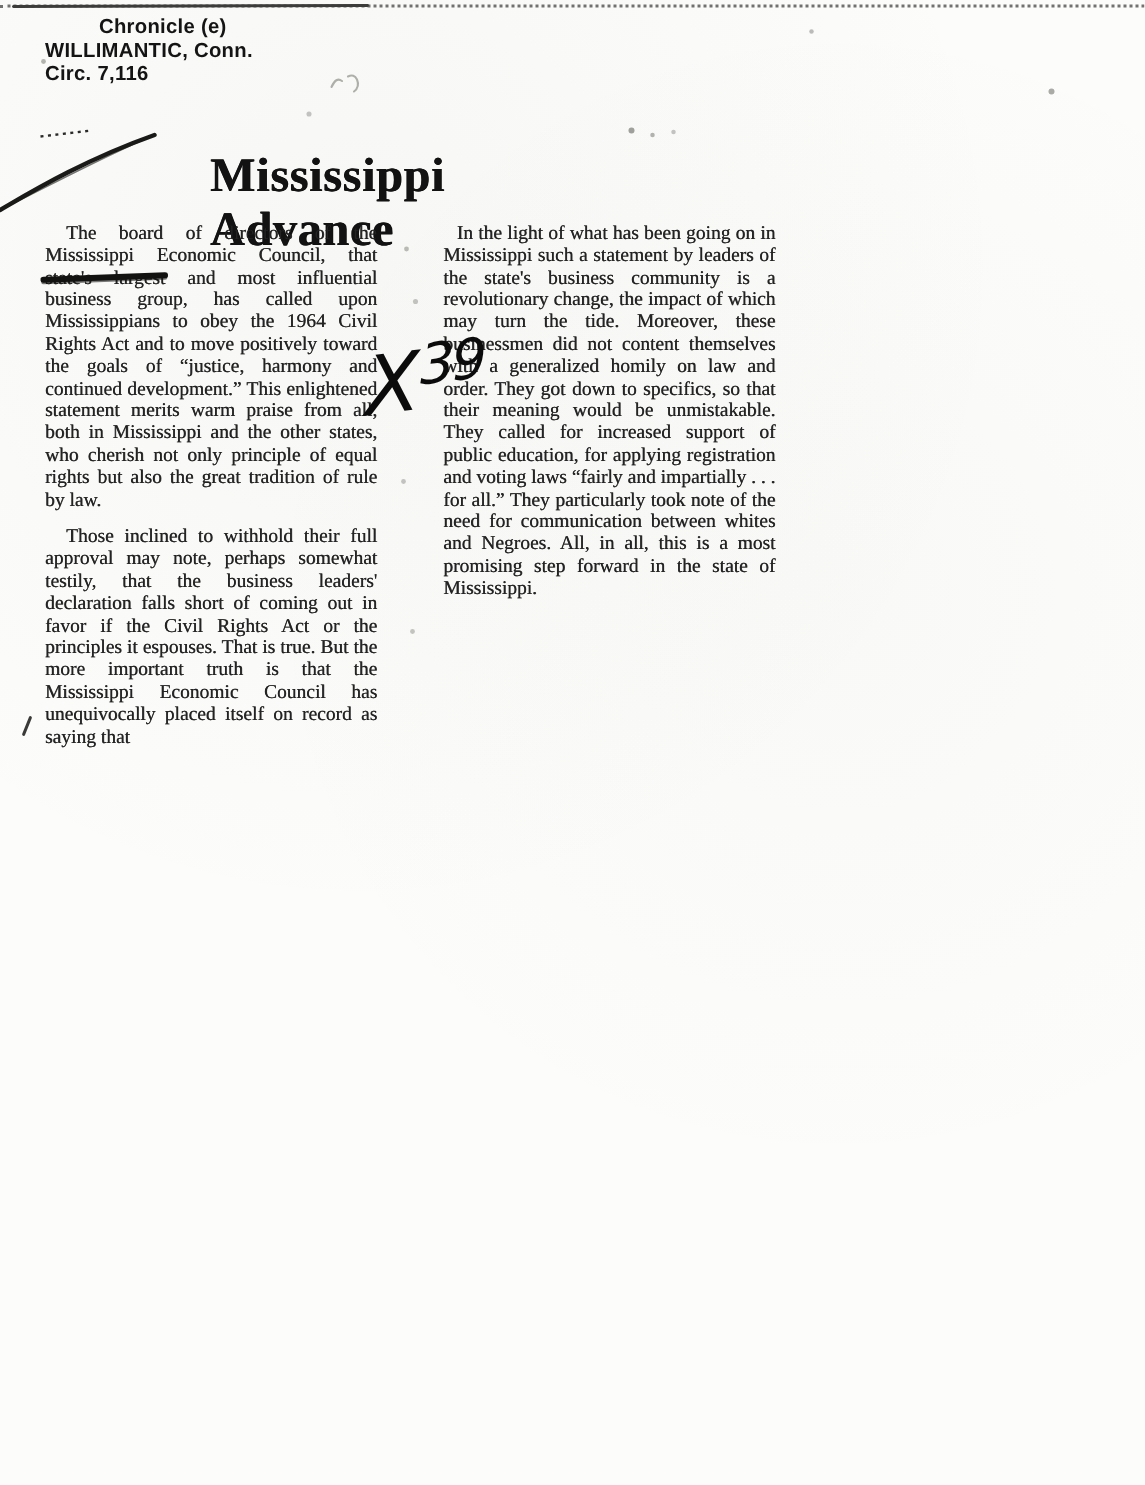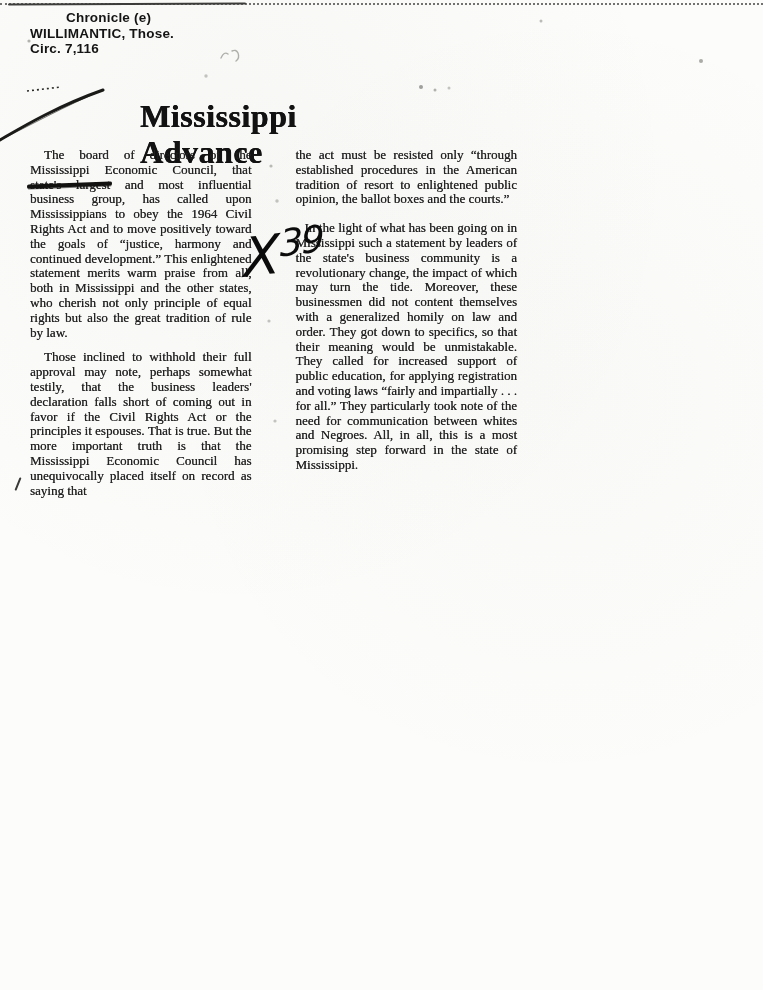--- a/index.html
+++ b/index.html
@@ -111,21 +111,21 @@
 </head>
 <body>
 
 <div class="page">
 
   <div class="top-dots"></div>
   <div class="top-solid"></div>
 
   <header class="masthead">
     <div class="m1">Chronicle (e)</div>
-    <div class="m2">WILLIMANTIC, Those.</div>
+    <div class="m2">WILLIMANTIC, Conn.</div>
     <div class="m3">Circ. 7,116</div>
   </header>
 
   <svg class="smudge" width="26" height="14" viewBox="0 0 26 14">
     <path d="M3 10 Q6 3 10 6 M14 3 q4 -2 6 2 q2 5 -2 8" stroke="#55554f" stroke-width="1.4" fill="none" stroke-linecap="round"></path>
   </svg>
 
   <svg class="swoosh" width="112" height="60" viewBox="0 0 112 60">
     <path d="M3 57 C 22 46, 58 24, 106 7" stroke="#1a1a18" stroke-width="3" fill="none" stroke-linecap="round"></path>
     <path d="M3 57 C 30 44, 70 22, 106 7" stroke="#1a1a18" stroke-width="1" fill="none" opacity=".6"></path>
@@ -133,21 +133,20 @@
   </svg>
 
   <h1 class="headline">Mississippi Advance</h1>
 
   <div class="columns">
     <div class="col col-left">
       <p class="indent"><span>The board of directors of the Mississippi Economic Council, that </span><span class="struck">state's largest</span><span> and most influential business group, has called upon Mississippians to obey the 1964 Civil Rights Act and to move positively toward the goals of “justice, harmony and continued development.” This enlightened statement merits warm praise from all, both in Mississippi and the other states, who cherish not only principle of equal rights but also the great tradition of rule by law.</span></p>
       <p class="indent">Those inclined to withhold their full approval may note, perhaps somewhat testily, that the business leaders' declaration falls short of coming out in favor if the Civil Rights Act or the principles it espouses. That is true. But the more important truth is that the Mississippi Economic Council has unequivocally placed itself on record as saying that</p>
     </div>
     <div class="col col-right">
-      <p>the act must be resisted only “through established procedures in the American tradition of resort to enlightened public opinion, the ballot boxes and the courts.”</p>
       <p class="indent-sm">In the light of what has been going on in Mississippi such a statement by leaders of the state's business community is a revolutionary change, the impact of which may turn the tide. Moreover, these businessmen did not content themselves with a generalized homily on law and order. They got down to specifics, so that their meaning would be unmistakable. They called for increased support of public education, for applying registration and voting laws “fairly and impartially . . . for all.” They particularly took note of the need for communication between whites and Negroes. All, in all, this is a most promising step forward in the state of Mississippi.</p>
     </div>
   </div>
 
   <div class="hw">
     <span class="hw-x">X</span><span class="hw-num">39</span>
   </div>
 
   <div class="tick"></div>
   <div class="specks"></div>

